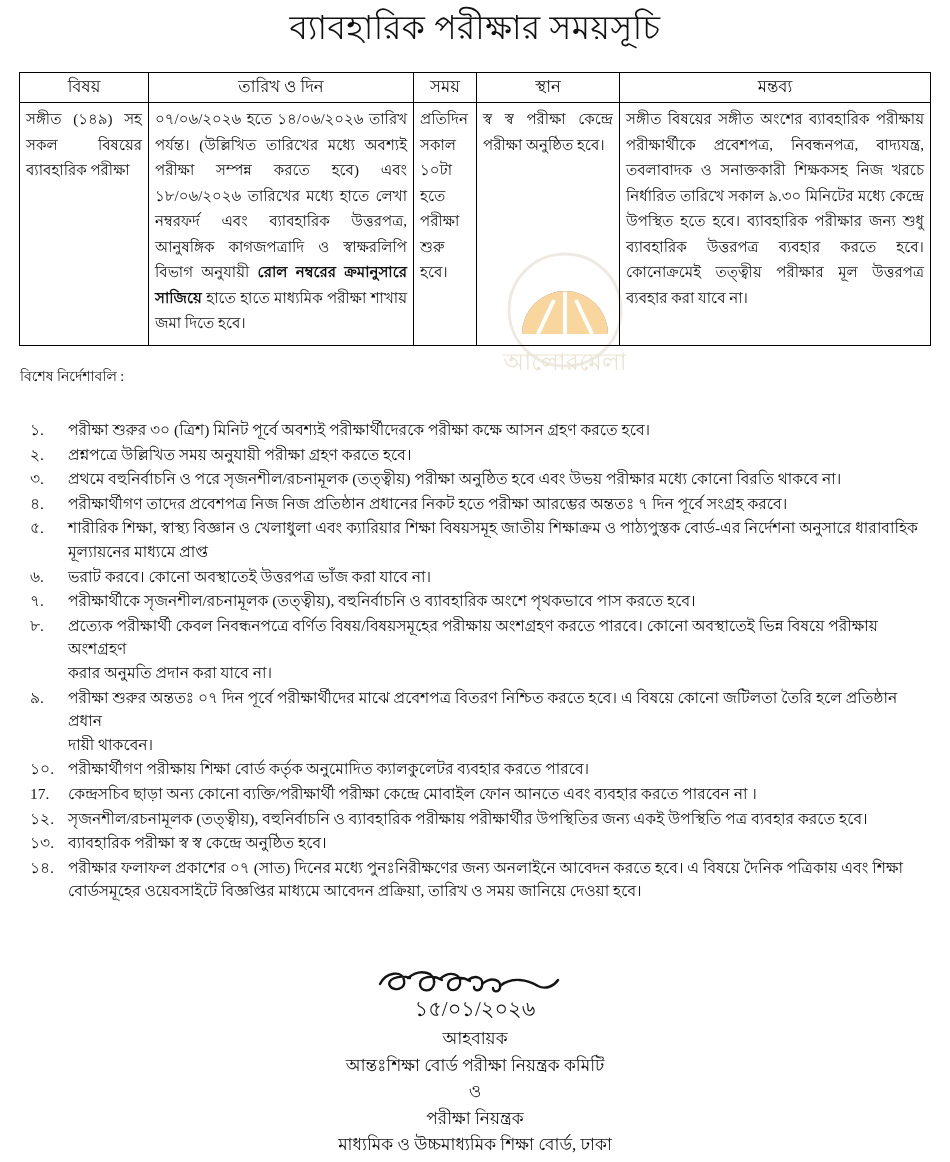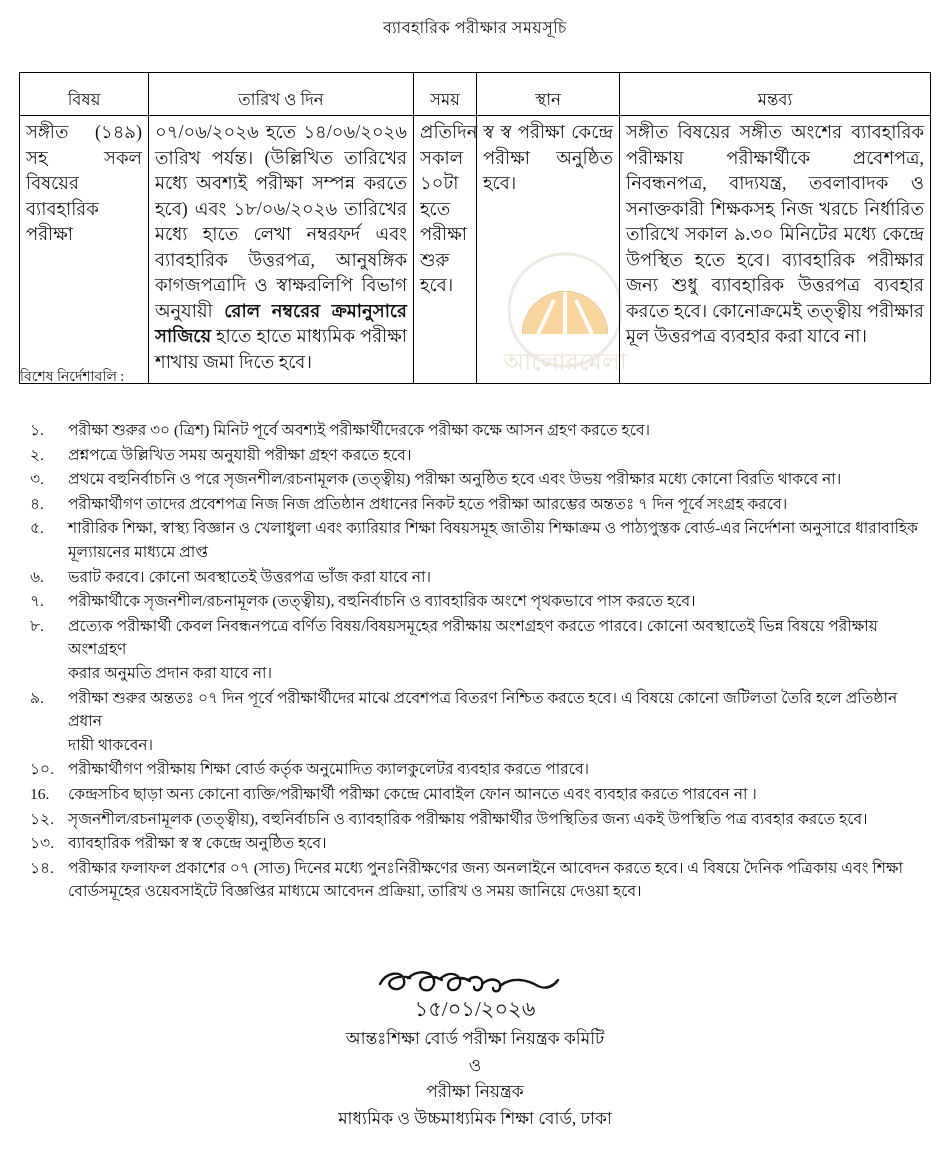--- a/index.html
+++ b/index.html
@@ -35,21 +35,21 @@
     opacity: 0.5;
   }
 
   
   .doc-title {
     position: absolute;
     left: 0;
     top: 12px;
     width: 950px;
     text-align: center;
-    font-size: 16px;
+    font-size: 33px;
     line-height: 32px;
     letter-spacing: 0.5px;
     z-index: 3;
   }
 
   
   .sched-table {
     position: absolute;
     left: 19px;
     top: 72px;
@@ -63,26 +63,26 @@
     border: 1px solid #000000;
     vertical-align: top;
     padding: 4px 6px 8px 6px;
     background: transparent;
   }
   .sched-table th {
     text-align: center;
     font-weight: normal;
     font-size: 16.5px;
     line-height: 22px;
-    padding-top: 16px;
+    padding-top: 3px;
     padding-bottom: 4px;
     vertical-align: middle;
   }
   .sched-table td {
-    font-size: 18px;
+    font-size: 15px;
     line-height: 25.5px;
     text-align: justify;
     text-justify: inter-word;
     text-align-last: left;
     hyphens: none;
   }
   .col-subject { width: 129px; }
   .col-date    { width: 265px; }
   .col-time    { width: 63px;  }
   .col-place   { width: 143px; }
@@ -260,21 +260,21 @@
           <span class="ln">দায়ী থাকবেন।</span>
         </div>
       </div>
       <div class="instr-item">
         <div class="instr-num">১০.</div>
         <div class="instr-text">
           <span class="ln">পরীক্ষার্থীগণ পরীক্ষায় শিক্ষা বোর্ড কর্তৃক অনুমোদিত ক্যালকুলেটর ব্যবহার করতে পারবে।</span>
         </div>
       </div>
       <div class="instr-item">
-        <div class="instr-num">16.</div>
+        <div class="instr-num">17.</div>
         <div class="instr-text">
           <span class="ln">কেন্দ্রসচিব ছাড়া অন্য কোনো ব্যক্তি/পরীক্ষার্থী পরীক্ষা কেন্দ্রে মোবাইল ফোন আনতে এবং ব্যবহার করতে পারবেন না ।</span>
         </div>
       </div>
       <div class="instr-item">
         <div class="instr-num">১২.</div>
         <div class="instr-text">
           <span class="ln">সৃজনশীল/রচনামূলক (তত্ত্বীয়), বহুনির্বাচনি ও ব্যাবহারিক পরীক্ষায় পরীক্ষার্থীর উপস্থিতির জন্য একই উপস্থিতি পত্র ব্যবহার করতে হবে।</span>
         </div>
       </div>
@@ -299,20 +299,21 @@
         <path d="M30 22 C36 10, 52 8, 54 18 C56 27, 44 30, 40 24 C36 18, 48 12, 60 16"></path>
         <path d="M58 16 C70 6, 86 10, 84 22 C82 31, 70 30, 70 22 C70 15, 82 12, 92 18"></path>
         <path d="M90 17 C100 8, 112 12, 110 22 C108 30, 98 30, 98 23 C98 16, 110 13, 120 19"></path>
         <path d="M118 18 C126 12, 134 16, 132 24 C131 29, 124 30, 124 25"></path>
         <path d="M132 22 C142 14, 152 18, 150 26 C149 30, 143 31, 143 26"></path>
         <path d="M150 24 C162 14, 178 18, 188 24 C196 28, 204 24, 208 18"></path>
       </g>
       <text x="125" y="54" text-anchor="middle" font-family="'Liberation Serif', serif" font-size="21" fill="#141414">১৫/০১/২০২৬</text>
     </svg>
     <div class="sig-lines">
+      <div>আহবায়ক</div>
       <div>আন্তঃশিক্ষা বোর্ড পরীক্ষা নিয়ন্ত্রক কমিটি</div>
       <div>ও</div>
       <div>পরীক্ষা নিয়ন্ত্রক</div>
       <div>মাধ্যমিক ও উচ্চমাধ্যমিক শিক্ষা বোর্ড, ঢাকা</div>
     </div>
   </div>
 
 </div>
 
 </body></html>

